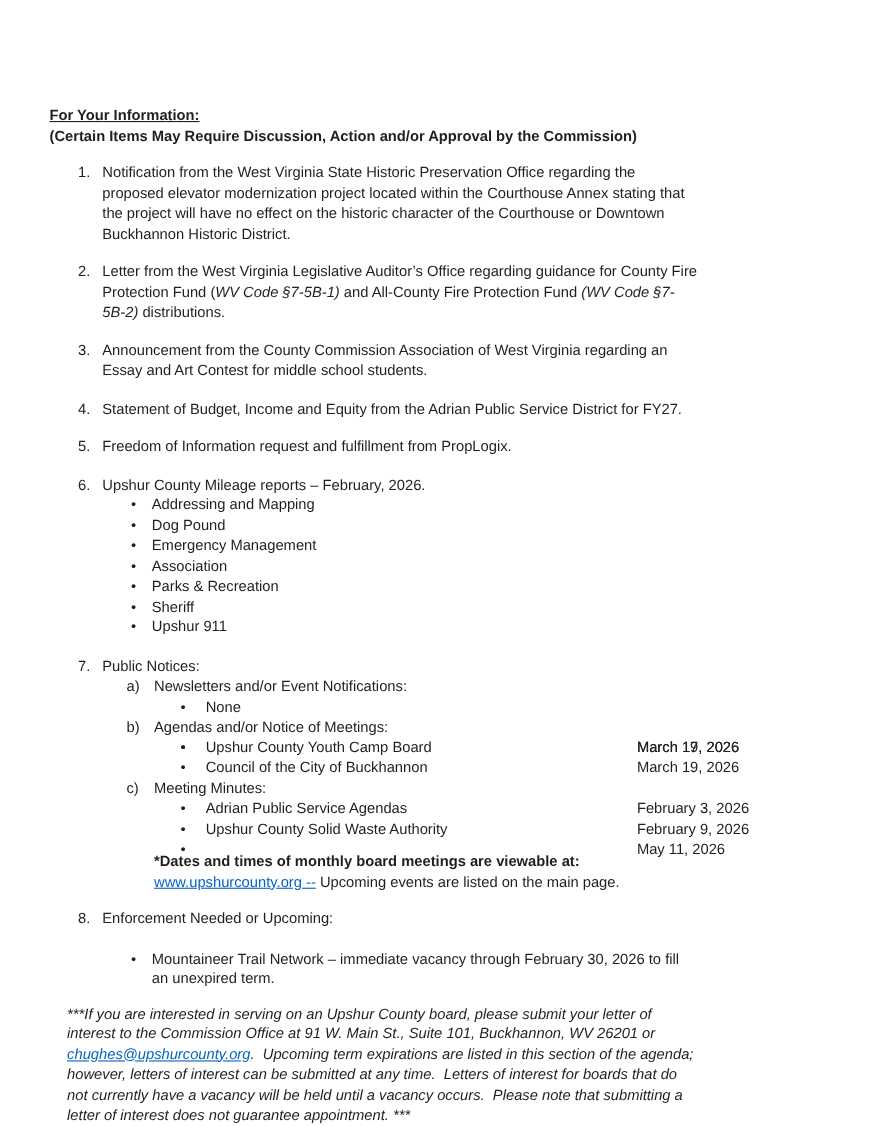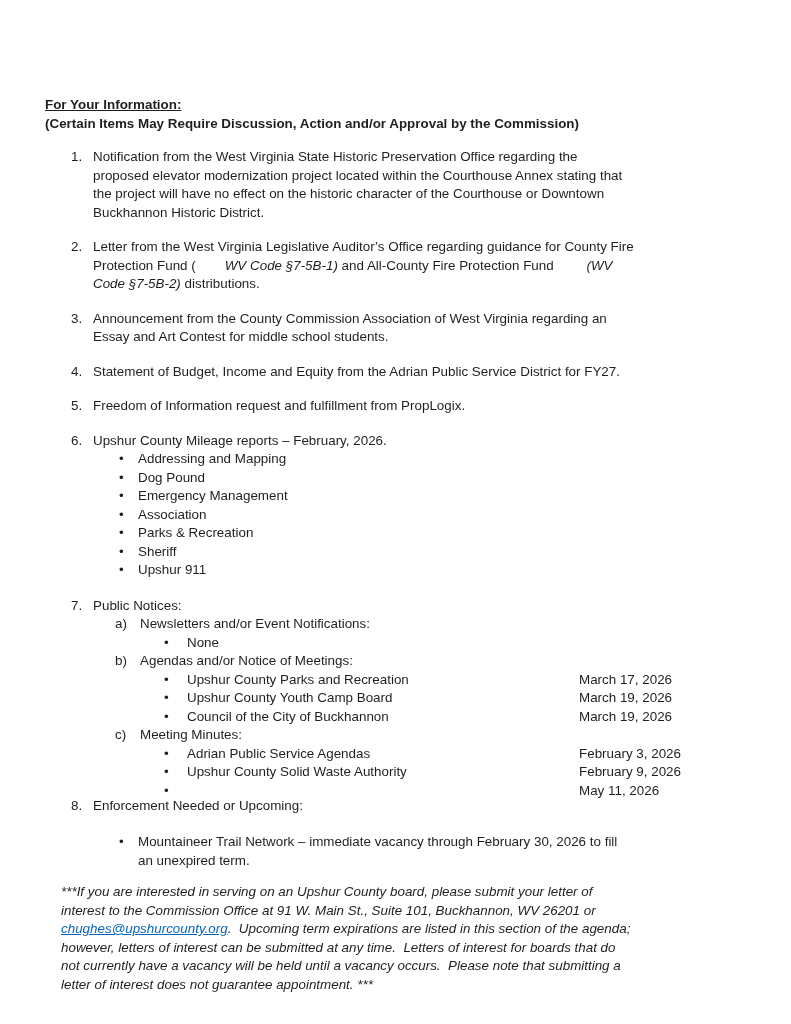--- a/index.html
+++ b/index.html
@@ -16,21 +16,21 @@
     line-height: 18.5px;
     color: #1f1f1f;
   }
   .page {
     box-sizing: border-box;
     width: 677px;
     height: 1024px;
     padding: 96px 43px 0 45px;
   }
   .bold { font-weight: bold; }
-  .italic { font-style: italic; margin-left: 29px; }
+  .italic { font-style: italic; }
 
   .doc-title { font-weight: bold; }
   .doc-title span { text-decoration: underline; }
   .doc-subtitle { font-weight: bold; }
 
   
   .l1 {
     position: relative;
     padding-left: 48px;
     margin-bottom: 16px;
@@ -154,32 +154,36 @@
   <div class="l2">
     <span class="lbl">a)</span>
     <span>Newsletters and/or Event Notifications:</span>
   </div>
   <div class="b2"><span class="blt">•</span><span>None</span></div>
 
   <div class="l2">
     <span class="lbl">b)</span>
     <span>Agendas and/or Notice of Meetings:</span>
   </div>
-  <div class="b2"><span class="blt">•</span><span>Upshur County Parks and Recreation</span><span class="date">March 17, 2026</span></div>
+  <div class="b2"><span class="blt">•</span><span class="date">March 17, 2026</span></div>
   <div class="b2"><span class="blt">•</span><span>Upshur County Youth Camp Board</span><span class="date">March 19, 2026</span></div>
   <div class="b2"><span class="blt">•</span><span>Council of the City of Buckhannon</span><span class="date">March 19, 2026</span></div>
 
   <div class="l2">
     <span class="lbl">c)</span>
     <span>Meeting Minutes:</span>
   </div>
   <div class="b2"><span class="blt">•</span><span>Adrian Public Service Agendas</span><span class="date">February 3, 2026</span></div>
   <div class="b2"><span class="blt">•</span><span>Upshur County Solid Waste Authority</span><span class="date">February 9, 2026</span></div>
   <div class="b2"><span class="blt">•</span><span class="date">May 11, 2026</span></div>
 
+  <div class="note">
+    <div class="bold">*Dates and times of monthly board meetings are viewable at:</div>
+    <div><a class="link">www.upshurcounty.org --</a><span> Upcoming events are listed on the main page.</span></div>
+  </div>
 
   <div class="l1 tight item-8">
     <span class="num">8.</span>
     <div class="itext">Enforcement Needed or Upcoming:</div>
   </div>
   <div class="b1 vacancy"><span class="blt">•</span><span>Mountaineer Trail Network – immediate vacancy through February 30, 2026 to fill an unexpired term.</span></div>
 
   <div class="footer"><span>***If you are interested in serving on an Upshur County board, please submit your letter of interest to the Commission Office at 91 W. Main St., Suite 101, Buckhannon, WV 26201 or </span><a class="link">chughes@upshurcounty.org</a><span>.&nbsp; Upcoming term expirations are listed in this section of the agenda; however, letters of interest can be submitted at any time.&nbsp; Letters of interest for boards that do not currently have a vacancy will be held until a vacancy occurs.&nbsp; Please note that submitting a letter of interest does not guarantee appointment. ***</span></div>
 
 </div>

